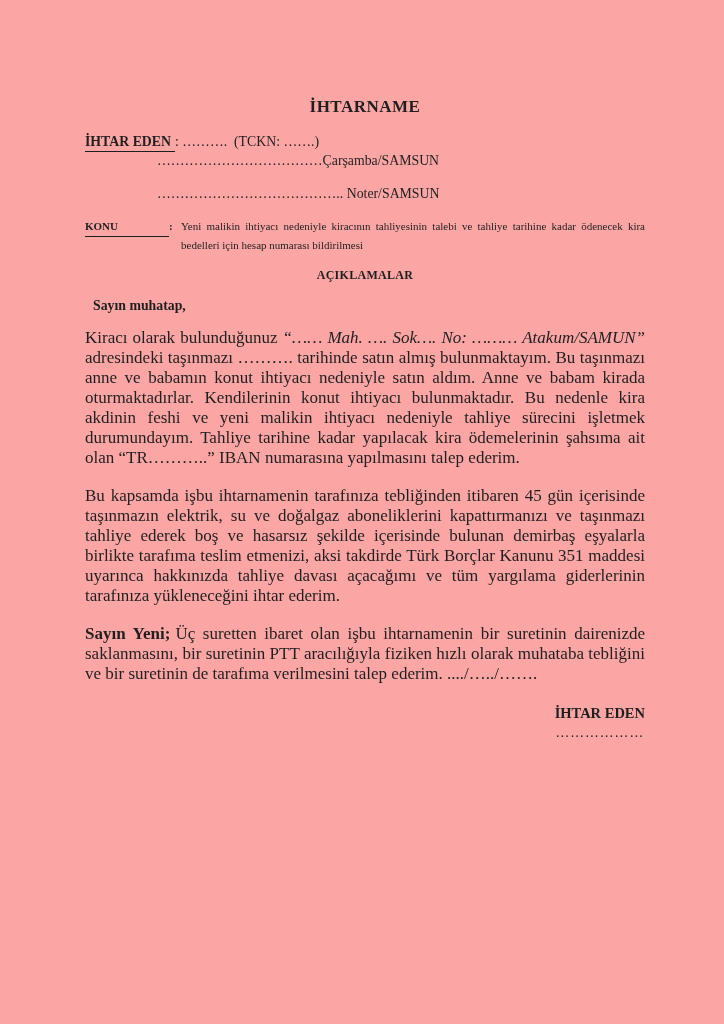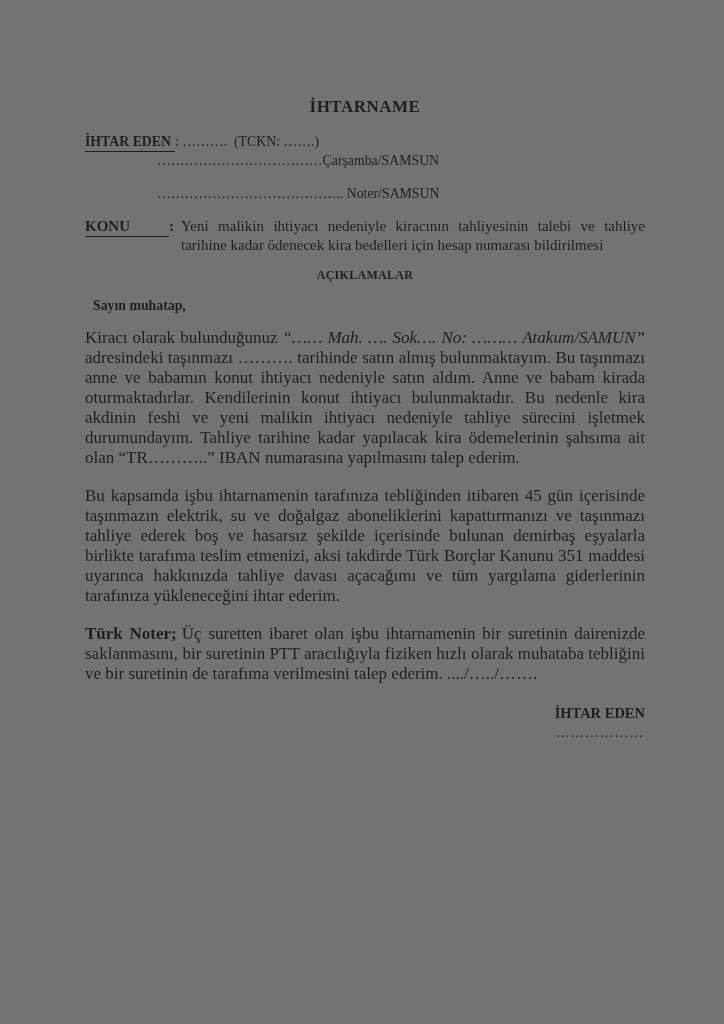--- a/index.html
+++ b/index.html
@@ -4,21 +4,21 @@
 <style>
   html, body {
     margin: 0;
     padding: 0;
     background: #ffffff;
   }
   .page {
     position: relative;
     width: 724px;
     height: 1024px;
-    background: #737373;
+    background: #fca5a5;
     font-family: "Liberation Serif", "DejaVu Serif", serif;
     color: #1f1f1f;
     overflow: hidden;
     box-sizing: border-box;
   }
   .content {
     position: absolute;
     left: 85px;
     top: 97px;
     width: 560px;
@@ -48,21 +48,21 @@
   .party-value { white-space: pre; }
   .party-line2 {
     margin-left: 72px;
     font-size: 13.8px;
     line-height: 18.4px;
   }
   
   .subject-row {
     display: flex;
     align-items: flex-start;
-    font-size: 15px;
+    font-size: 11px;
     line-height: 18.4px;
     margin: 0 0 10px 0;
   }
   .subject-label {
     display: inline-block;
     width: 84px;
     flex: 0 0 84px;
     font-weight: bold;
     border-bottom: 1.5px solid #1f1f1f;
   }
@@ -139,21 +139,21 @@
     </div>
 
     <h2 class="section-heading">AÇIKLAMALAR</h2>
 
     <div class="salutation">Sayın muhatap,</div>
 
     <p class="body-par"><span>Kiracı olarak bulunduğunuz </span><span class="italic-span">“…… Mah. …. Sok…. No: ……… Atakum/SAMUN”</span><span> adresindeki taşınmazı ………. tarihinde satın almış bulunmaktayım. Bu taşınmazı anne ve babamın konut ihtiyacı nedeniyle satın aldım. Anne ve babam kirada oturmaktadırlar. Kendilerinin konut ihtiyacı bulunmaktadır. Bu nedenle kira akdinin feshi ve yeni malikin ihtiyacı nedeniyle tahliye sürecini işletmek durumundayım. Tahliye tarihine kadar yapılacak kira ödemelerinin şahsıma ait olan “TR………..” IBAN numarasına yapılmasını talep ederim.</span></p>
 
     <p class="body-par">Bu kapsamda işbu ihtarnamenin tarafınıza tebliğinden itibaren 45 gün içerisinde taşınmazın elektrik, su ve doğalgaz aboneliklerini kapattırmanızı ve taşınmazı tahliye ederek boş ve hasarsız şekilde içerisinde bulunan demirbaş eşyalarla birlikte tarafıma teslim etmenizi, aksi takdirde Türk Borçlar Kanunu 351 maddesi uyarınca hakkınızda tahliye davası açacağımı ve tüm yargılama giderlerinin tarafınıza yükleneceğini ihtar ederim.</p>
 
-    <p class="body-par"><span class="bold-lead">Türk Noter;</span><span>Üç suretten ibaret olan işbu ihtarnamenin bir suretinin dairenizde saklanmasını, bir suretinin PTT aracılığıyla fiziken hızlı olarak muhataba tebliğini ve bir suretinin de tarafıma verilmesini talep ederim. ..../…../…….</span></p>
+    <p class="body-par"><span class="bold-lead">Sayın Yeni;</span><span>Üç suretten ibaret olan işbu ihtarnamenin bir suretinin dairenizde saklanmasını, bir suretinin PTT aracılığıyla fiziken hızlı olarak muhataba tebliğini ve bir suretinin de tarafıma verilmesini talep ederim. ..../…../…….</span></p>
 
     <div class="signature-wrap">
       <div class="signature-block">
         <div class="signature-label">İHTAR EDEN</div>
         <div class="signature-dots">………………</div>
       </div>
     </div>
 
   </div>
 </div>

